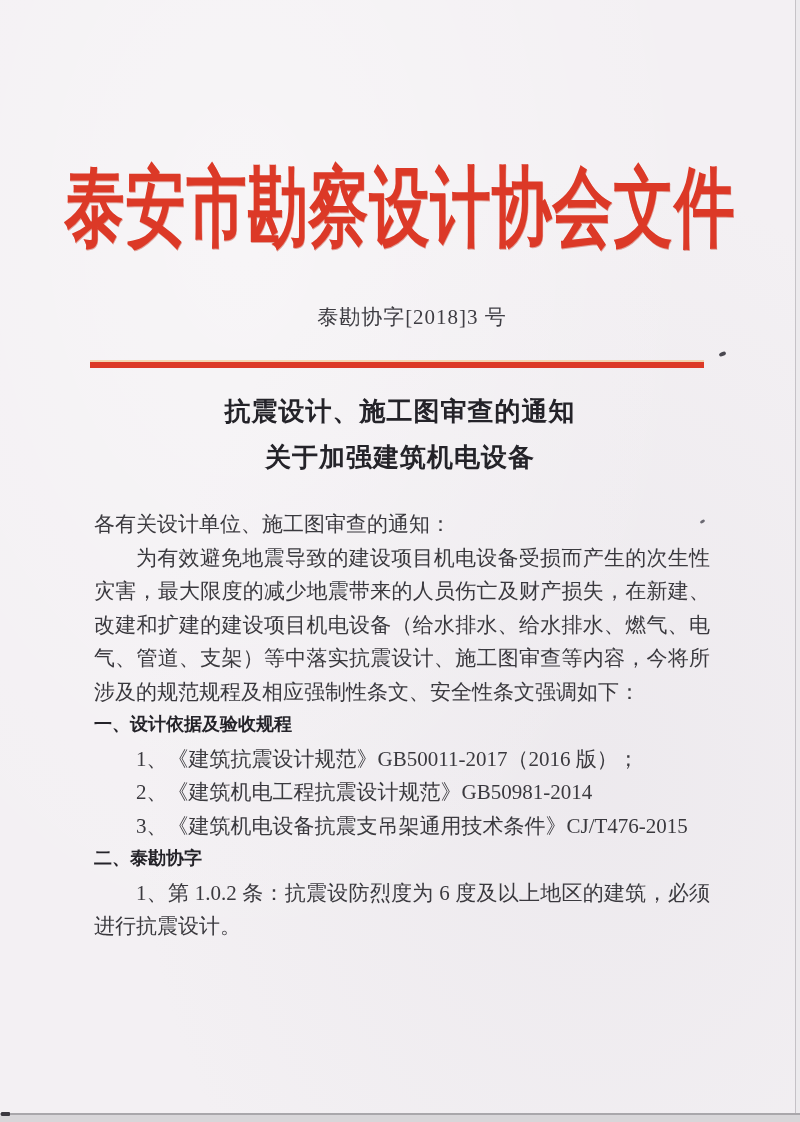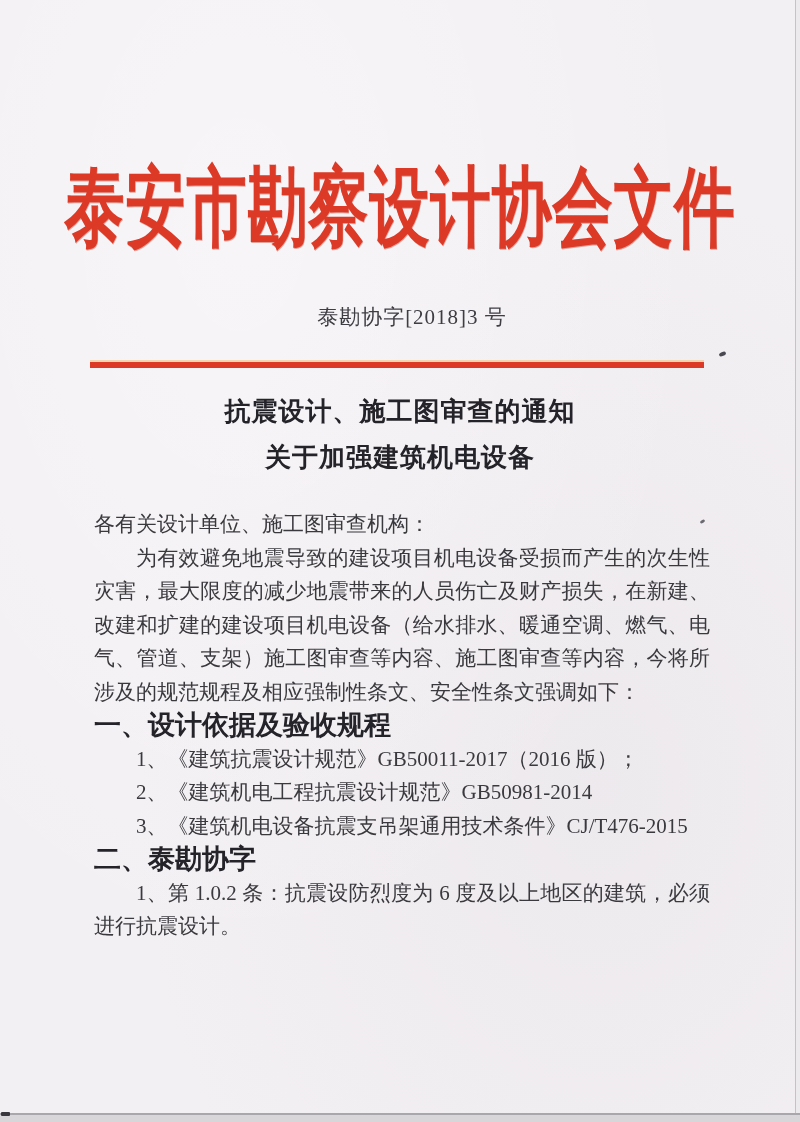--- a/index.html
+++ b/index.html
@@ -41,23 +41,23 @@
     letter-spacing:1px;
   }
   .body-text{
     position:absolute;left:94px;top:508px;width:616px;
     font-size:21px;line-height:33.5px;color:var(--ink);
     text-align:justify;
   }
   .body-text p{margin:0;}
   .indent{text-indent:2em;}
   .sec-heading{
-    margin:0;font-size:27px;line-height:33.5px;font-weight:700;
+    margin:0;font-size:18px;line-height:33.5px;font-weight:700;
     color:var(--ink-dark);
-    font-family:Liberation Sans, sans-serif;
+    font-family:Liberation Mono, monospace;
   }
   .list-item{padding-left:2em;white-space:nowrap;}
   .edge-right{
     position:absolute;top:0;right:4px;width:1px;height:1115px;
     background:rgba(125,122,130,.38);
   }
   .edge-right-strip{
     position:absolute;top:0;right:0;width:4px;height:1115px;
     background:#eceaed;
   }
@@ -84,23 +84,23 @@
   <div class="doc-number">泰勘协字[2018]3 号</div>
 
   <div class="red-rule"></div>
 
   <div class="doc-title">
     <div>抗震设计、施工图审查的通知</div>
     <div>关于加强建筑机电设备</div>
   </div>
 
   <div class="body-text">
-    <p>各有关设计单位、施工图审查机构：</p>
+    <p>各有关设计单位、施工图审查的通知：</p>
 
-    <p class="indent">为有效避免地震导致的建设项目机电设备受损而产生的次生性灾害，最大限度的减少地震带来的人员伤亡及财产损失，在新建、改建和扩建的建设项目机电设备（给水排水、暖通空调、燃气、电气、管道、支架）施工图审查等内容、施工图审查等内容，今将所涉及的规范规程及相应强制性条文、安全性条文强调如下：</p>
+    <p class="indent">为有效避免地震导致的建设项目机电设备受损而产生的次生性灾害，最大限度的减少地震带来的人员伤亡及财产损失，在新建、改建和扩建的建设项目机电设备（给水排水、给水排水、燃气、电气、管道、支架）等中落实抗震设计、施工图审查等内容，今将所涉及的规范规程及相应强制性条文、安全性条文强调如下：</p>
 
     <p class="sec-heading">一、设计依据及验收规程</p>
 
     <p class="list-item">1、《建筑抗震设计规范》GB50011-2017（2016 版）；</p>
     <p class="list-item">2、《建筑机电工程抗震设计规范》GB50981-2014</p>
     <p class="list-item">3、《建筑机电设备抗震支吊架通用技术条件》CJ/T476-2015</p>
 
     <p class="sec-heading">二、泰勘协字</p>
 
 

